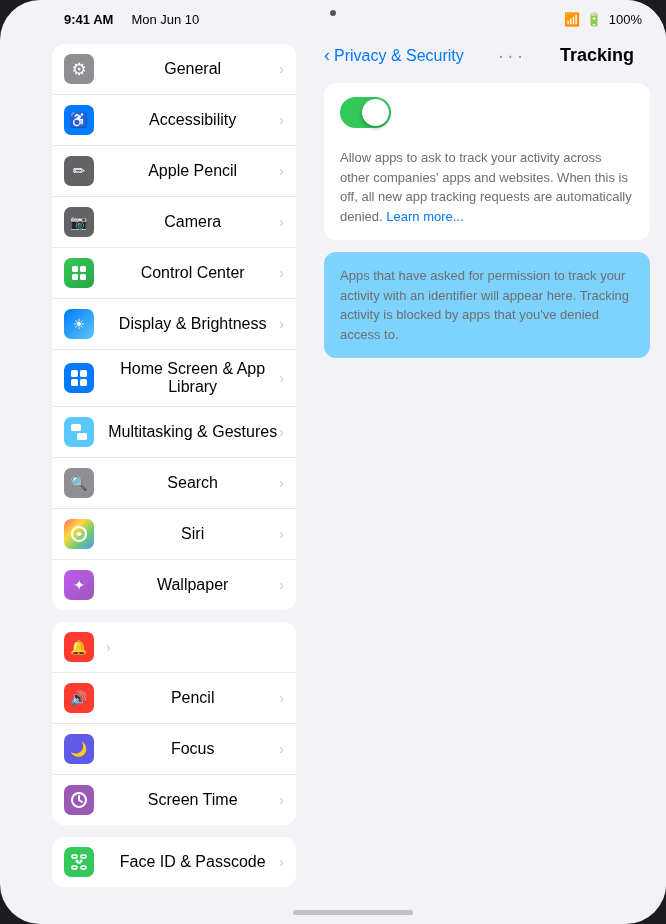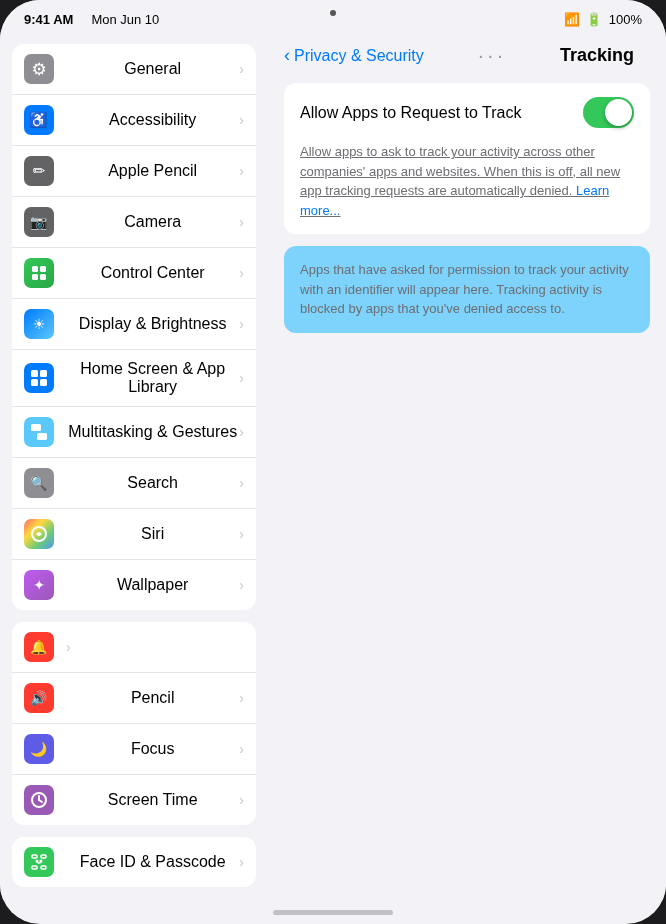--- a/index.html
+++ b/index.html
@@ -17,20 +17,21 @@
 
     .device {
       width: 666px;
       height: 924px;
       background: #f2f2f7;
       border-radius: 40px;
       overflow: hidden;
       position: relative;
       display: flex;
       flex-direction: column;
+      padding-left: 40px;
     }
 
     
     .status-bar {
       display: flex;
       justify-content: space-between;
       align-items: center;
       padding: 10px 24px 4px;
       background: #f2f2f7;
       height: 32px;
@@ -228,22 +229,21 @@
       border-radius: 50%;
       top: 2px;
       right: 2px;
       box-shadow: 0 2px 4px rgba(0,0,0,0.3);
     }
 
     .content-description {
       font-size: 13px;
       color: #6e6e73;
       line-height: 1.5;
-      margin-top: 14px;
-      text-decoration: underline;
+      margin-top: 20px;
     }
 
     .learn-more {
       color: #007aff;
       text-decoration: none;
     }
 
     .content-card-plain {
       background: #7dd3fc;
       border-radius: 12px;
@@ -452,21 +452,20 @@
           </a>
           <span style="flex:1; text-align:center; color:#999; font-size:20px; letter-spacing:3px;">···</span>
           <span class="nav-title">Tracking</span>
         </div>
       </div>
 
       <div class="content">
 
         <div class="content-card">
           <div class="toggle-row">
-            <span class="toggle-label">Allow Apps to Request to Track</span>
             <div class="toggle"></div>
           </div>
           <p class="content-description">
             <span>Allow apps to ask to track your activity across other companies' apps and websites. When this is off, all new app tracking requests are automatically denied. </span>
             <a class="learn-more" href="#">Learn more...</a>
           </p>
         </div>
 
         <div class="content-card-plain">
           <p class="content-text">Apps that have asked for permission to track your activity with an identifier will appear here. Tracking activity is blocked by apps that you've denied access to.</p>

